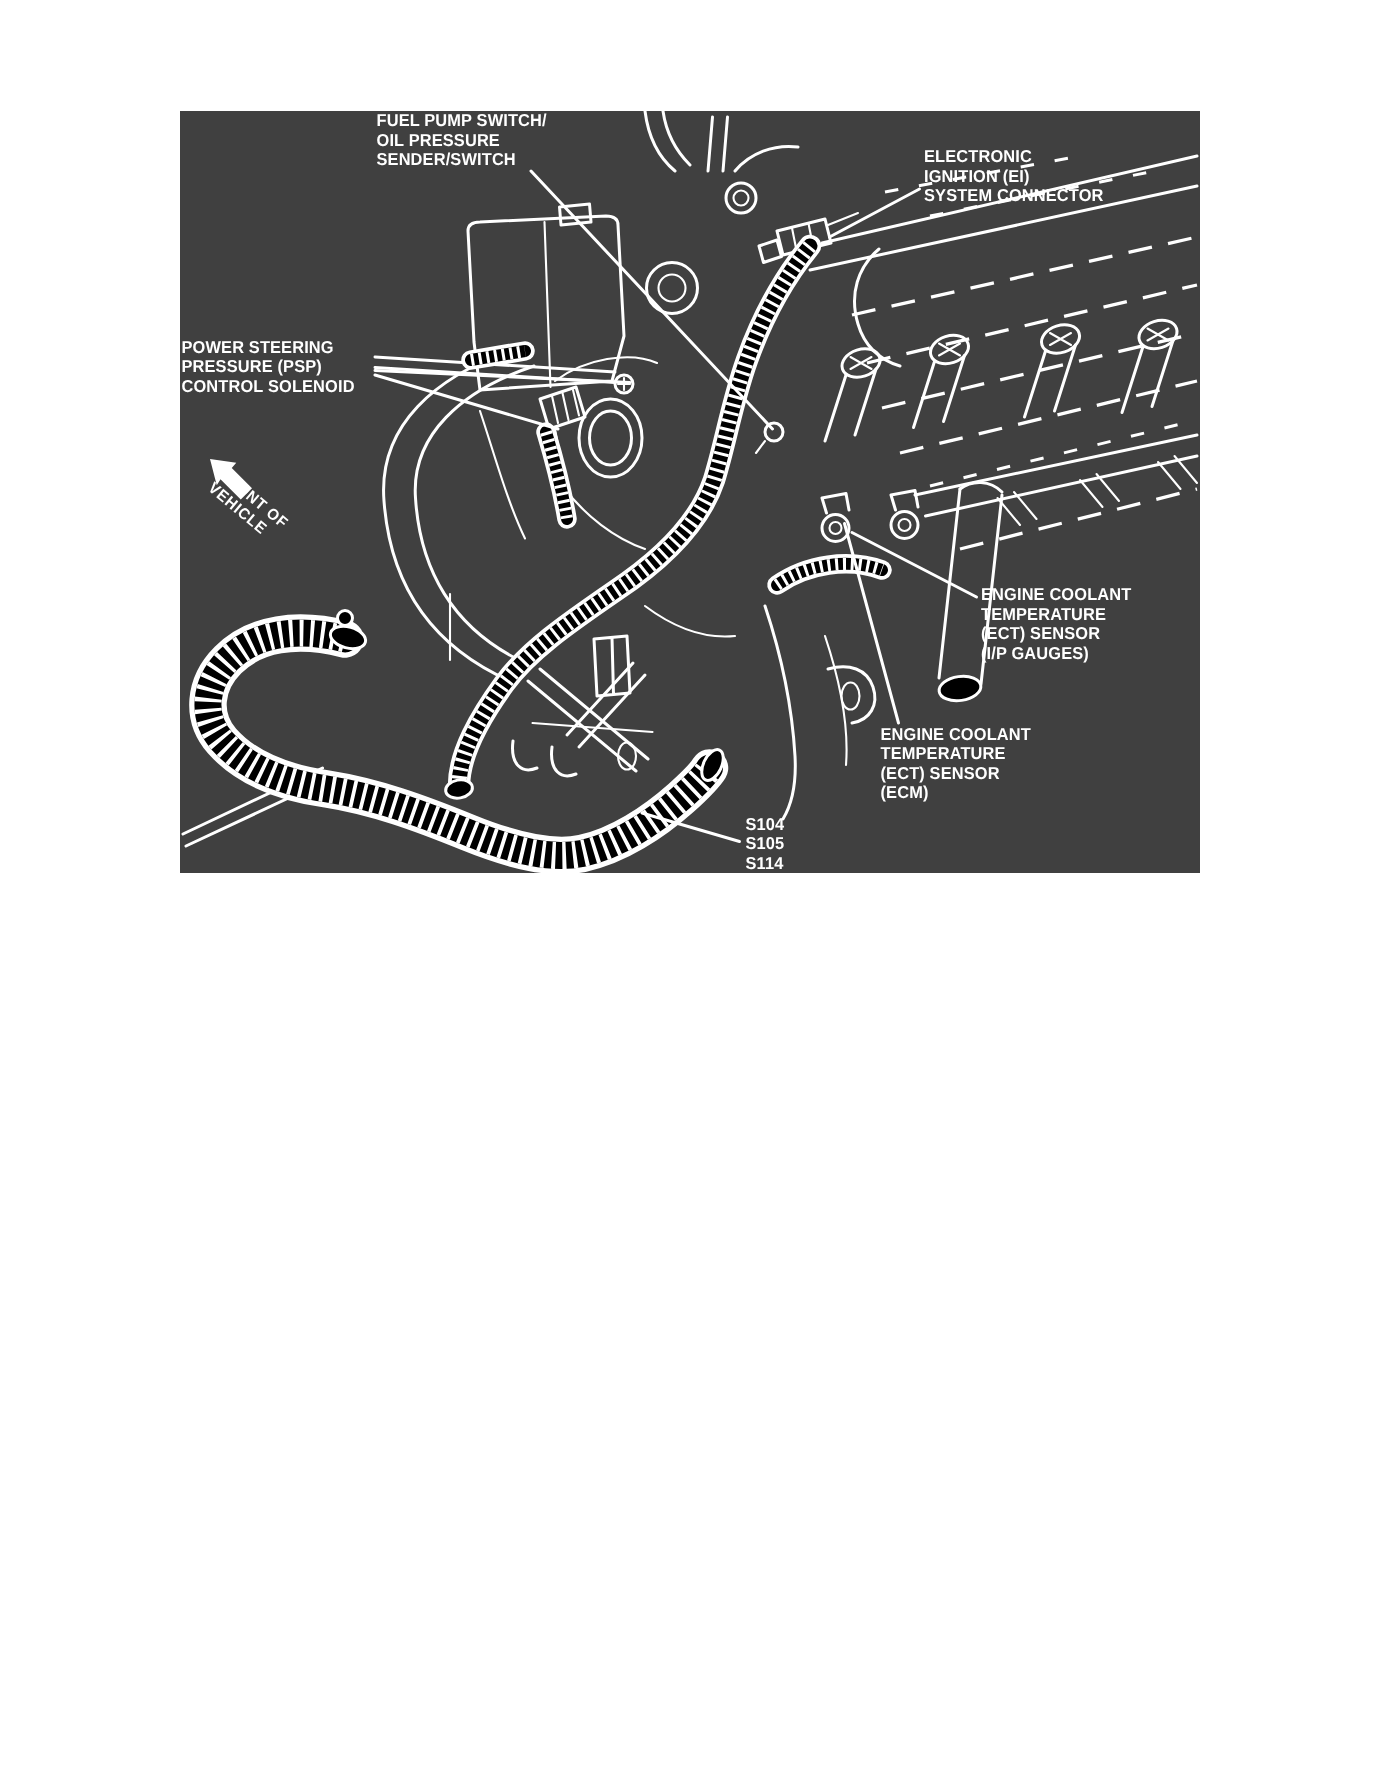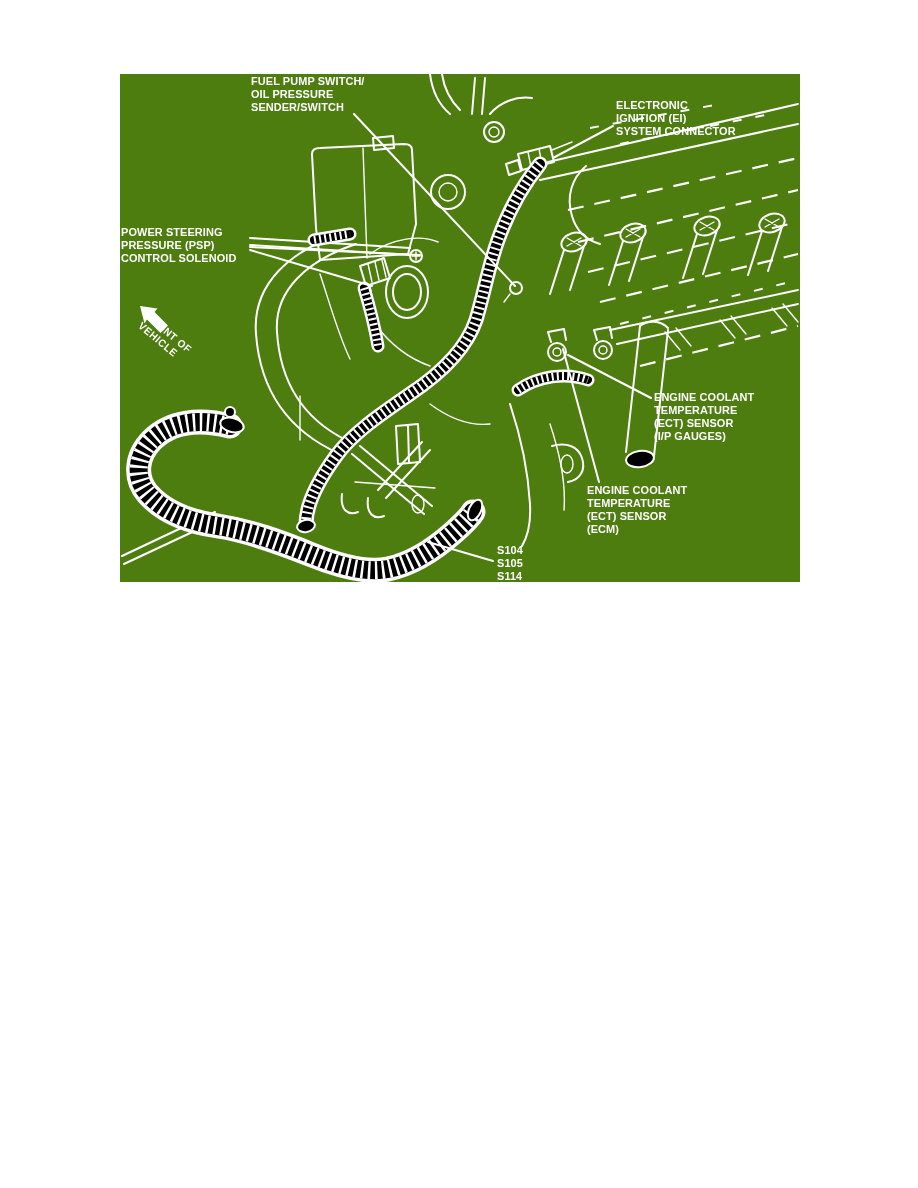--- a/index.html
+++ b/index.html
@@ -3,21 +3,21 @@
 <meta charset="utf-8">
 <style>
   html,body{margin:0;padding:0;}
   body{
     width:918px;height:1188px;background:#ffffff;position:relative;
     font-family:"Liberation Sans", sans-serif;
   }
   .page{position:relative;width:918px;height:1188px;background:#ffffff;overflow:hidden;}
   .diagram{
     position:absolute;left:120px;top:74px;width:680px;height:508px;
-    background:#4d7c0f;overflow:hidden;
+    background:#404040;overflow:hidden;
   }
   .diagram svg{position:absolute;left:0;top:0;}
   
   .ln{stroke:#ffffff;stroke-width:2;fill:none;stroke-linecap:round;stroke-linejoin:round;}
   .ln-thin{stroke:#ffffff;stroke-width:1.4;fill:none;stroke-linecap:round;}
   .fillw{fill:#ffffff;stroke:none;}
   .leader{stroke:#ffffff;stroke-width:2;fill:none;stroke-linecap:round;}
   .streak{stroke:#ffffff;stroke-width:2.2;stroke-dasharray:16 11;fill:none;}
   .streak2{stroke:#ffffff;stroke-width:2;stroke-dasharray:9 14;fill:none;}
   

